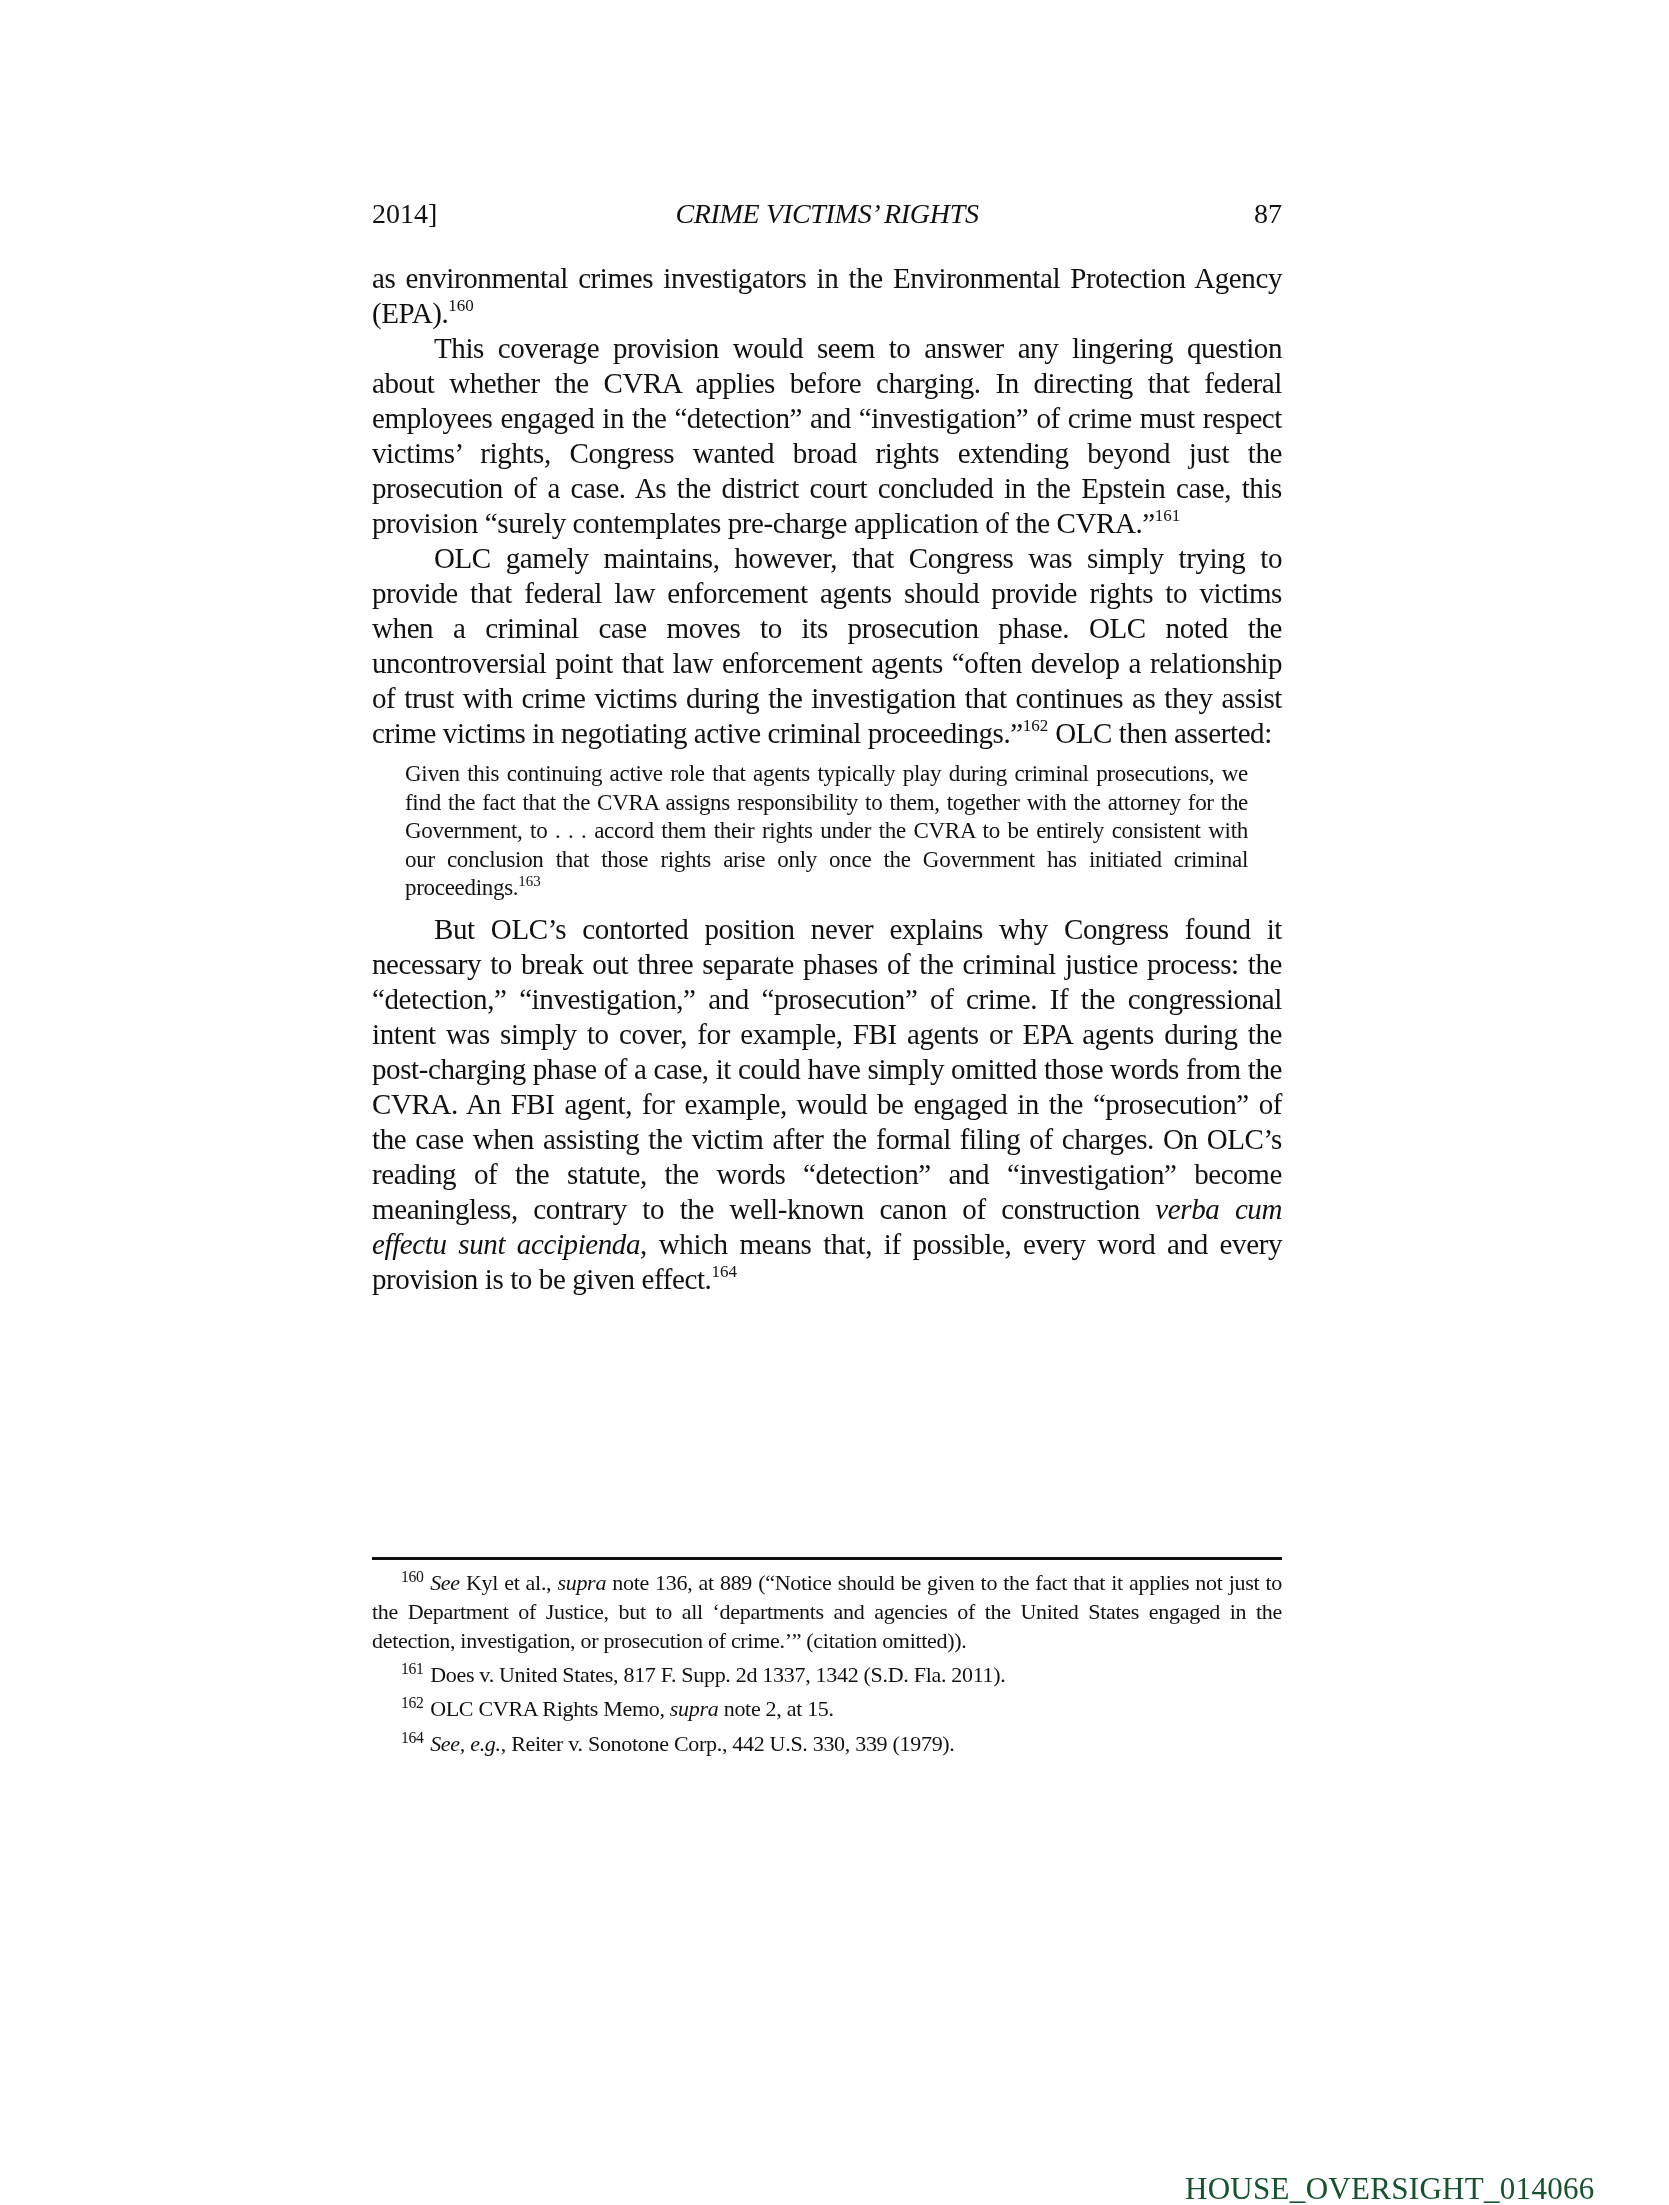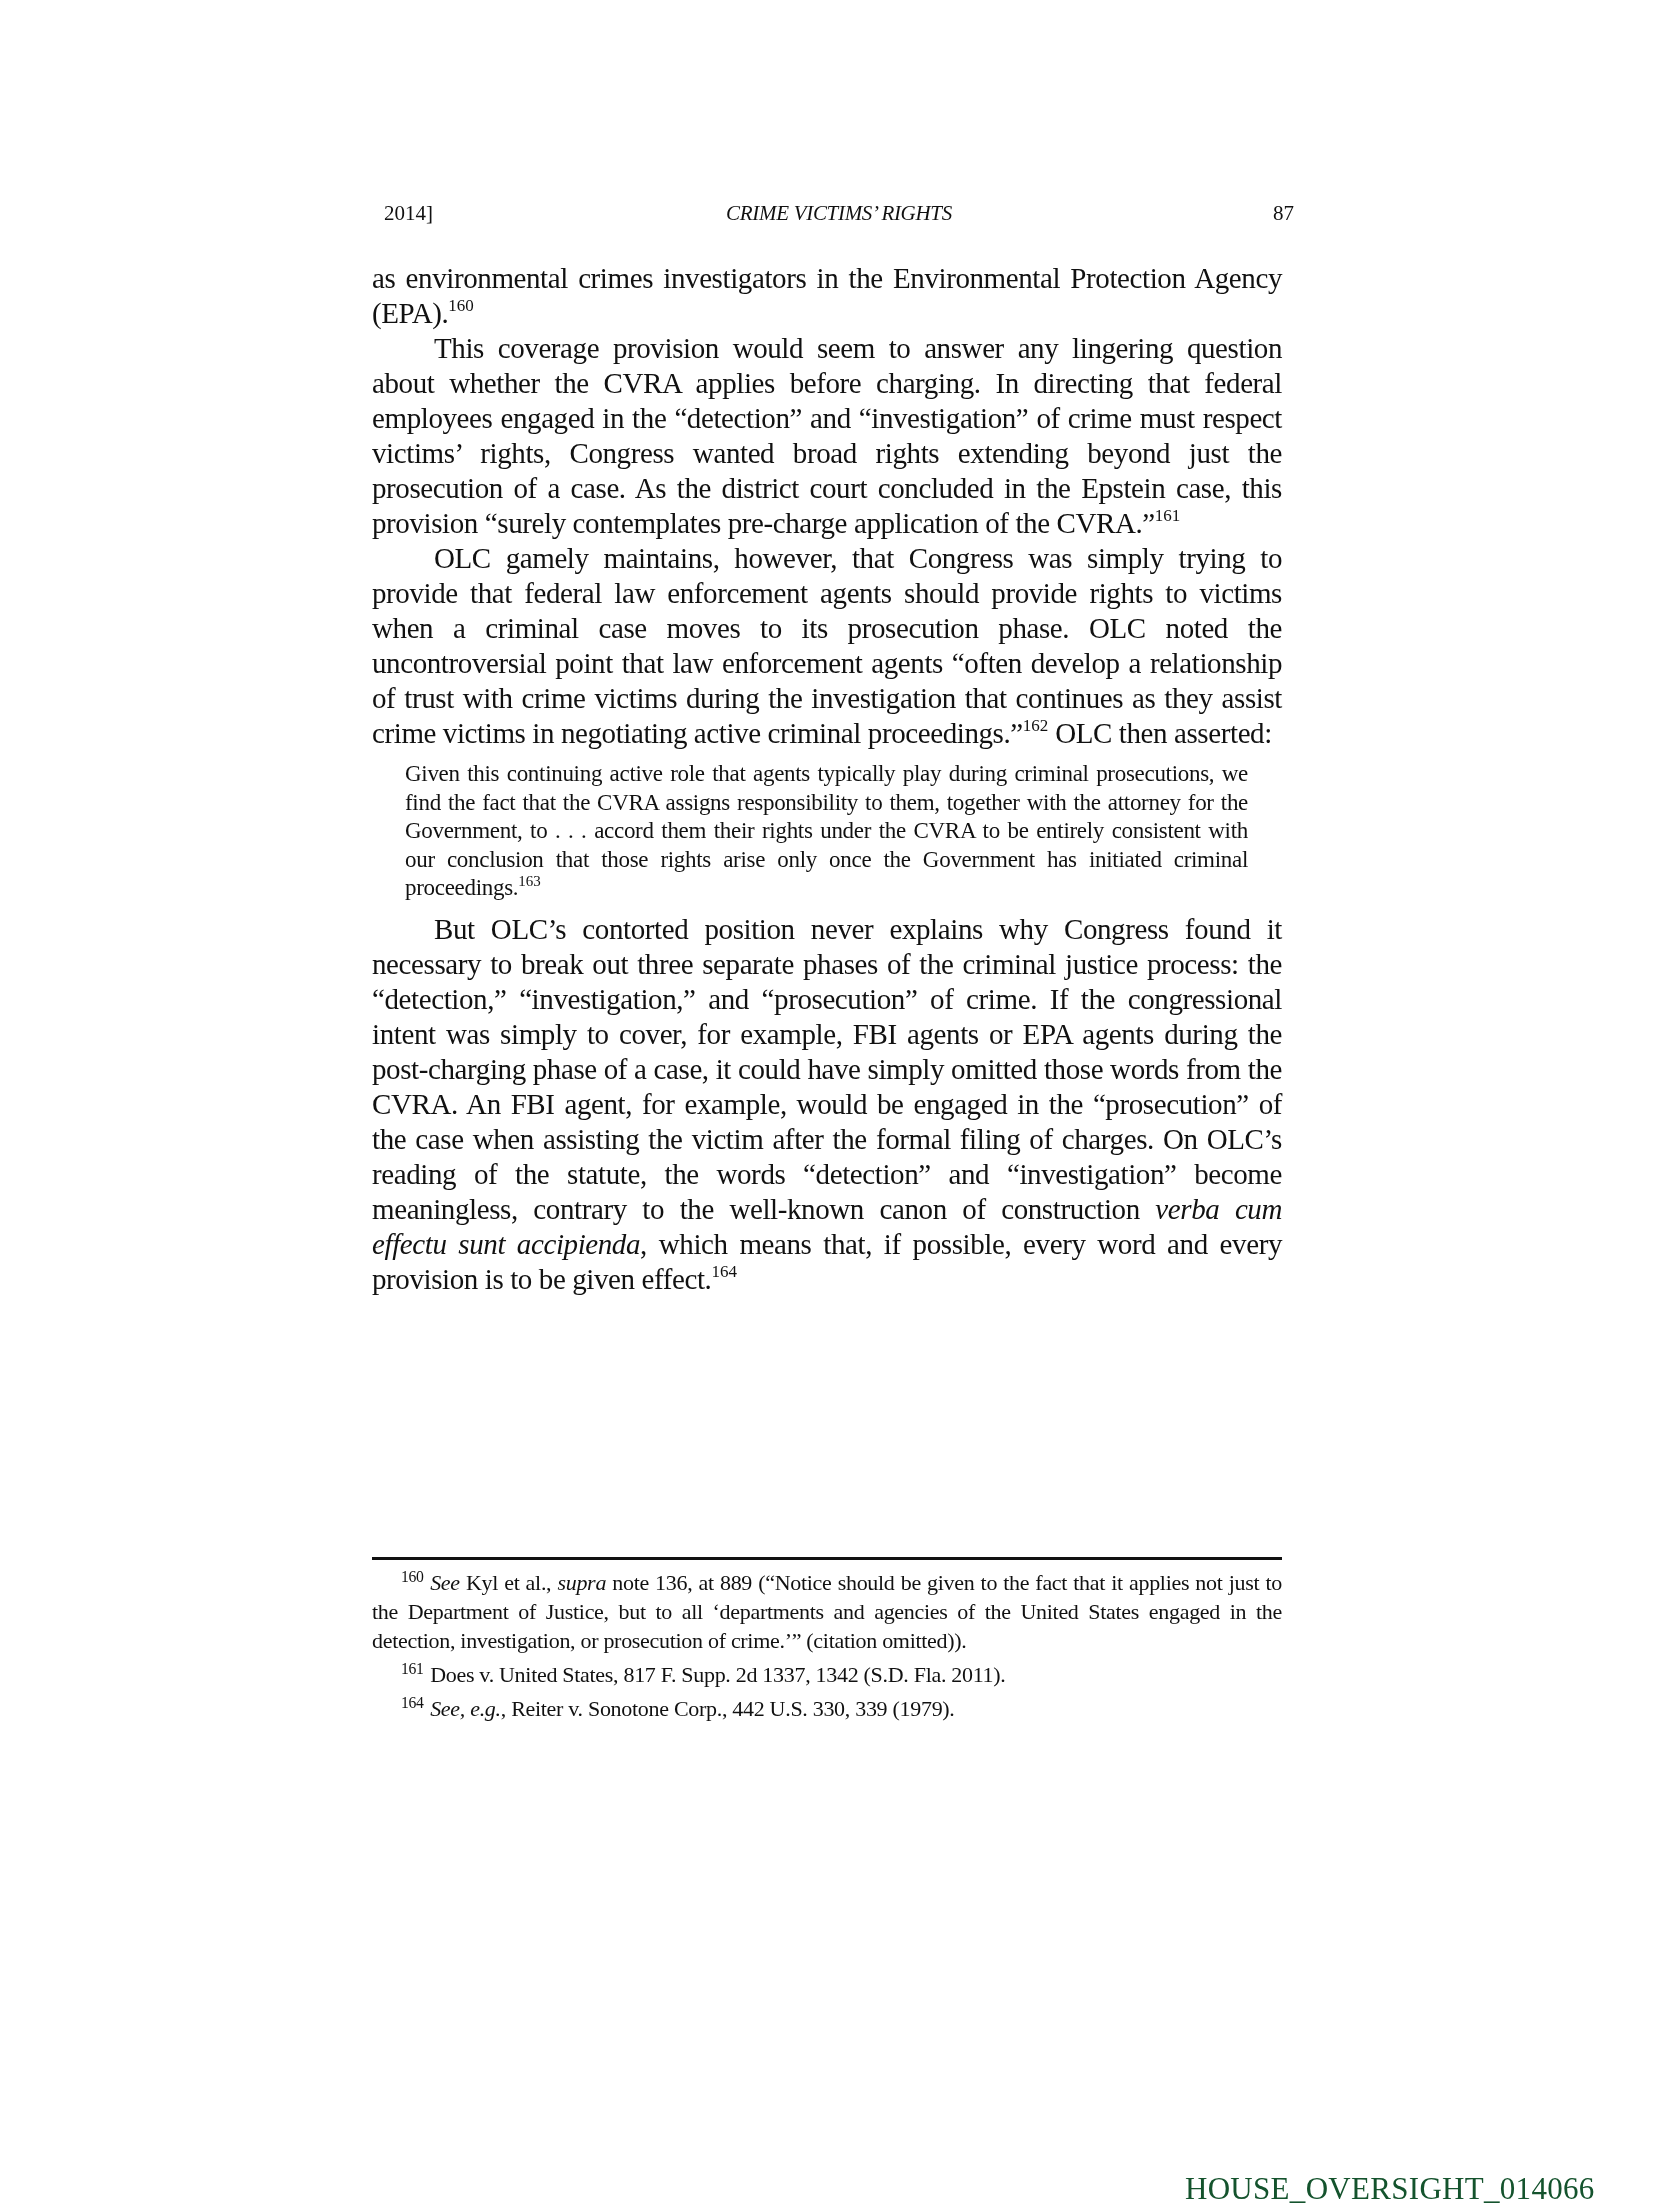--- a/index.html
+++ b/index.html
@@ -17,24 +17,24 @@
     }
     .page {
       position: absolute;
       left: 372px;
       top: 0;
       width: 910px;
     }
     .running-head {
       position: absolute;
       top: 195px;
-      left: 12px;
+      left: 0;
       width: 910px;
       height: 37px;
-      font-size: 21px;
+      font-size: 28px;
       line-height: 37px;
     }
     .rh-left { position: absolute; left: 0; top: 0; }
     .rh-center {
       position: absolute; left: 0; right: 0; top: 0;
       text-align: center; font-style: italic;
       letter-spacing: -0.3px;
     }
     .rh-right { position: absolute; right: 0; top: 0; }
 
@@ -133,20 +133,21 @@
 
   </div>
 
   <div class="fn-rule"></div>
 
   <div class="footnotes">
     <p class="fn-first"><span class="fn-num">160</span><em>See</em><span> Kyl et al., </span><em>supra</em><span> note 136, at 889 (“Notice should be given to the fact that it applies not just to the Department of Justice, but to all ‘departments and agencies of the United States engaged in the detection, investigation, or prosecution of crime.’” (citation omitted)).</span></p>
 
     <p><span class="fn-num">161</span><span>Does v. United States, 817 F. Supp. 2d 1337, 1342 (S.D. Fla. 2011).</span></p>
 
+    <p><span class="fn-num">162</span><span>OLC CVRA Rights Memo, </span><em>supra</em><span> note 2, at 15.</span></p>
 
 
     <p><span class="fn-num">164</span><em>See, e.g.</em><span>, Reiter v. Sonotone Corp., 442 U.S. 330, 339 (1979).</span></p>
   </div>
 
 </div>
 
 <div class="bates">HOUSE_OVERSIGHT_014066</div>
 
 

